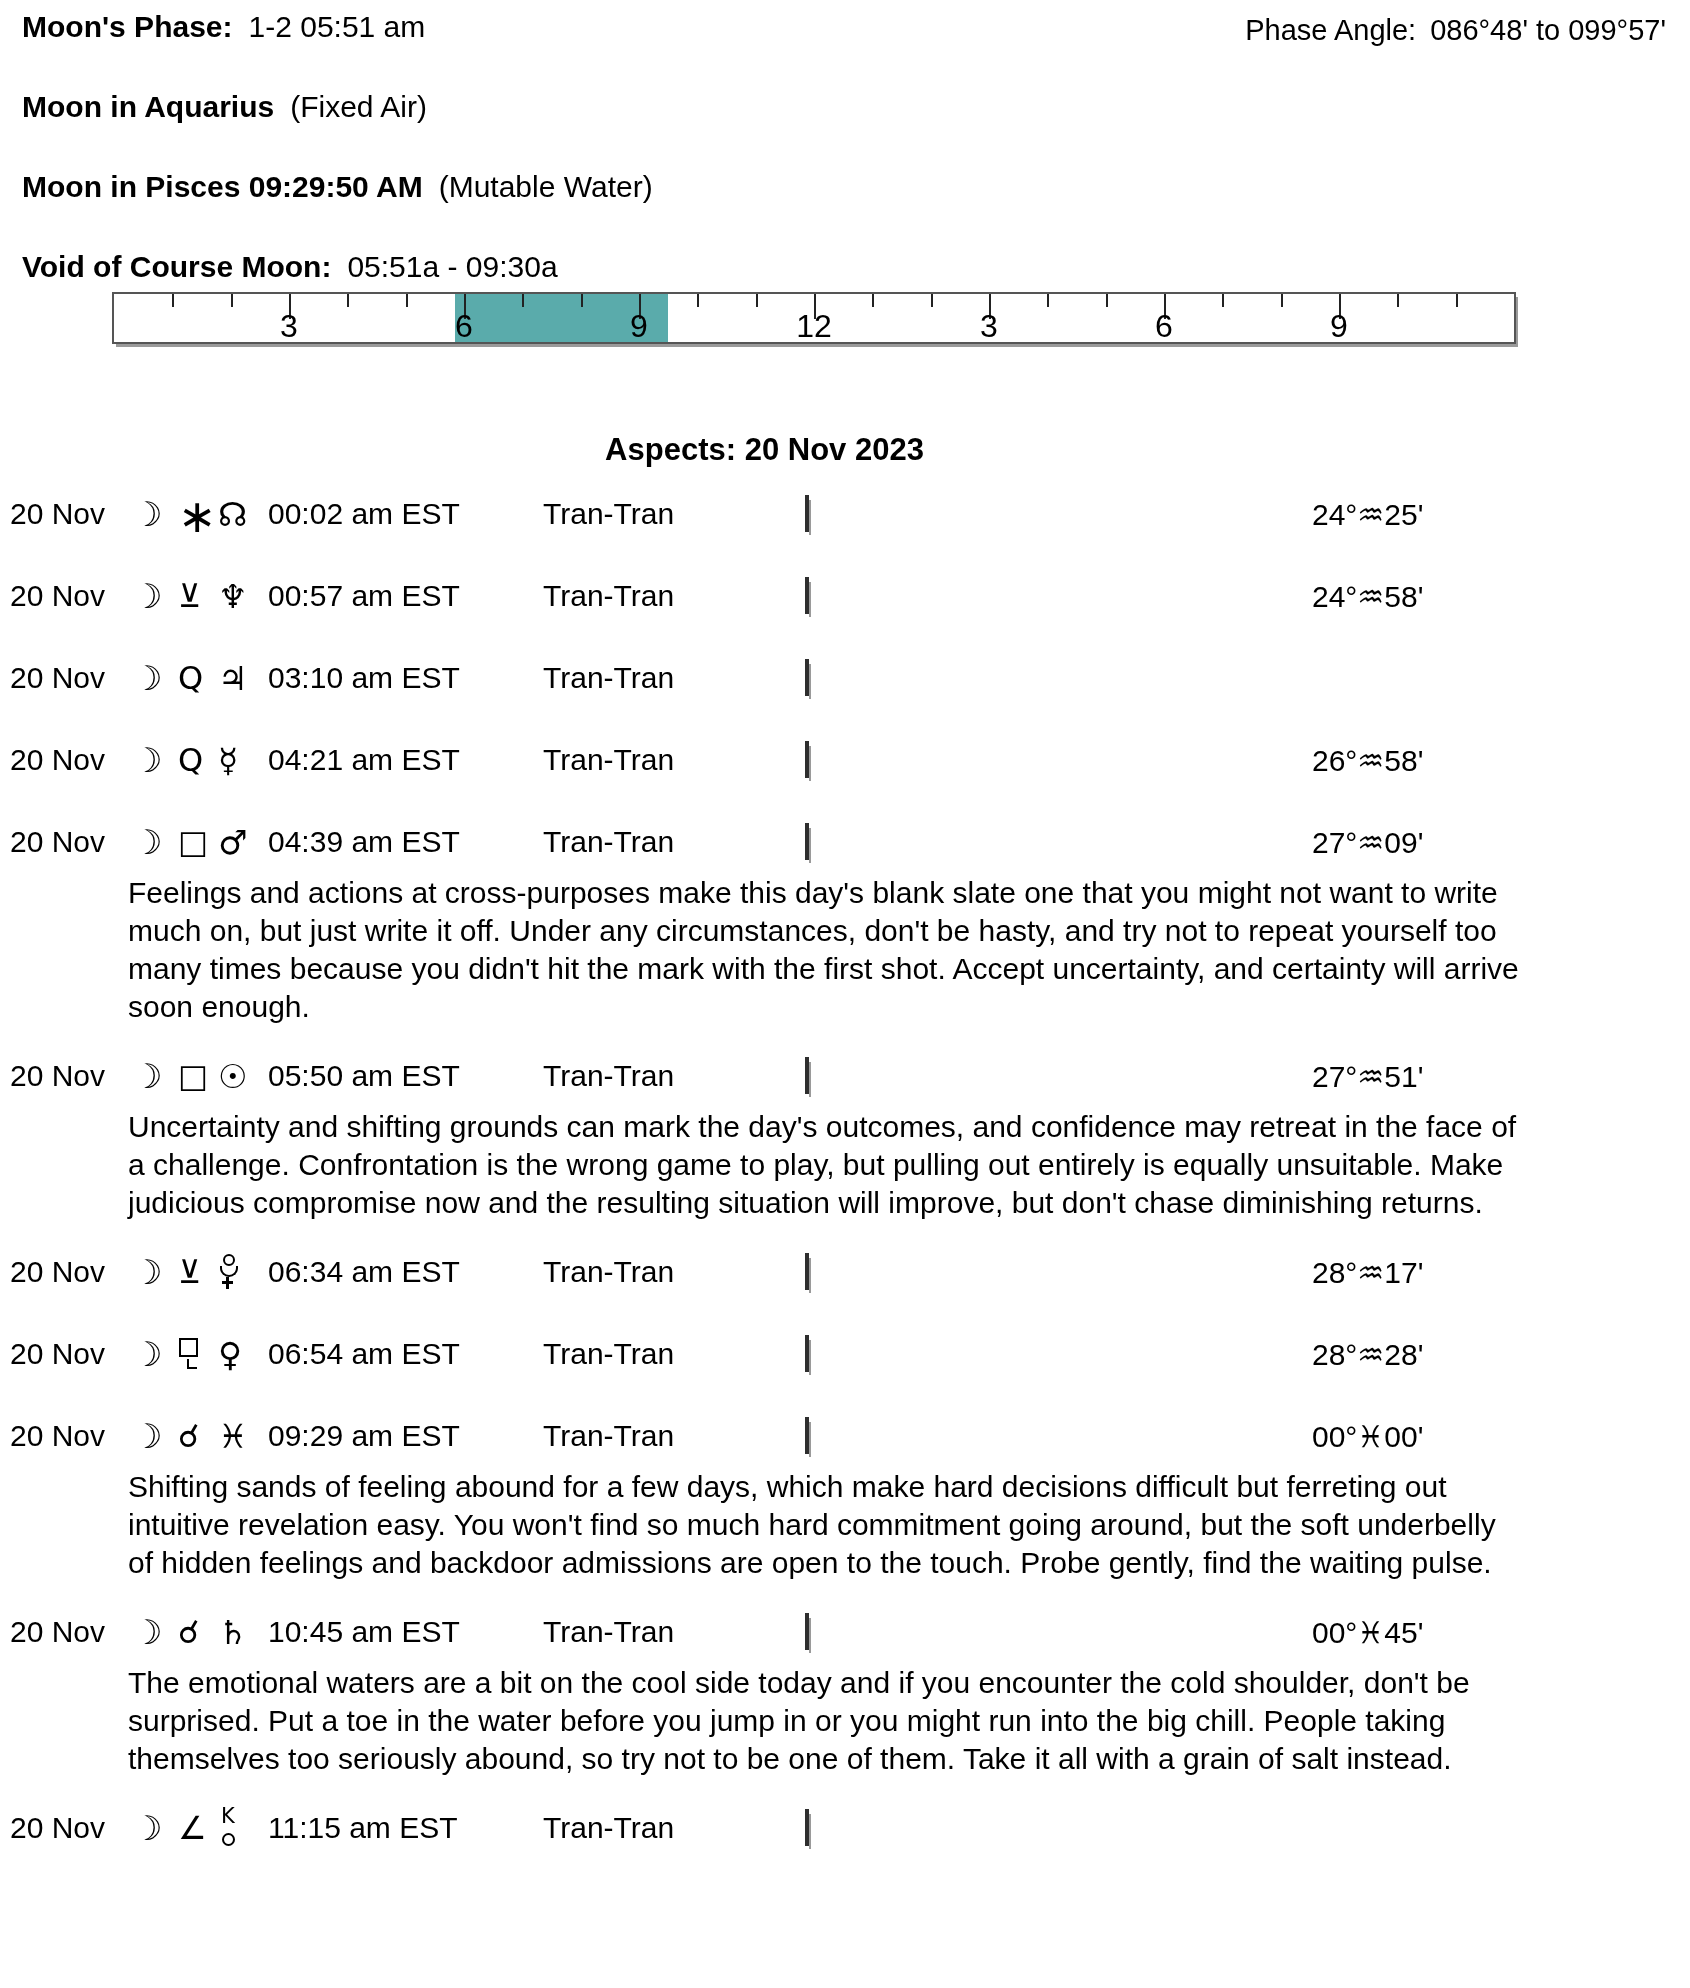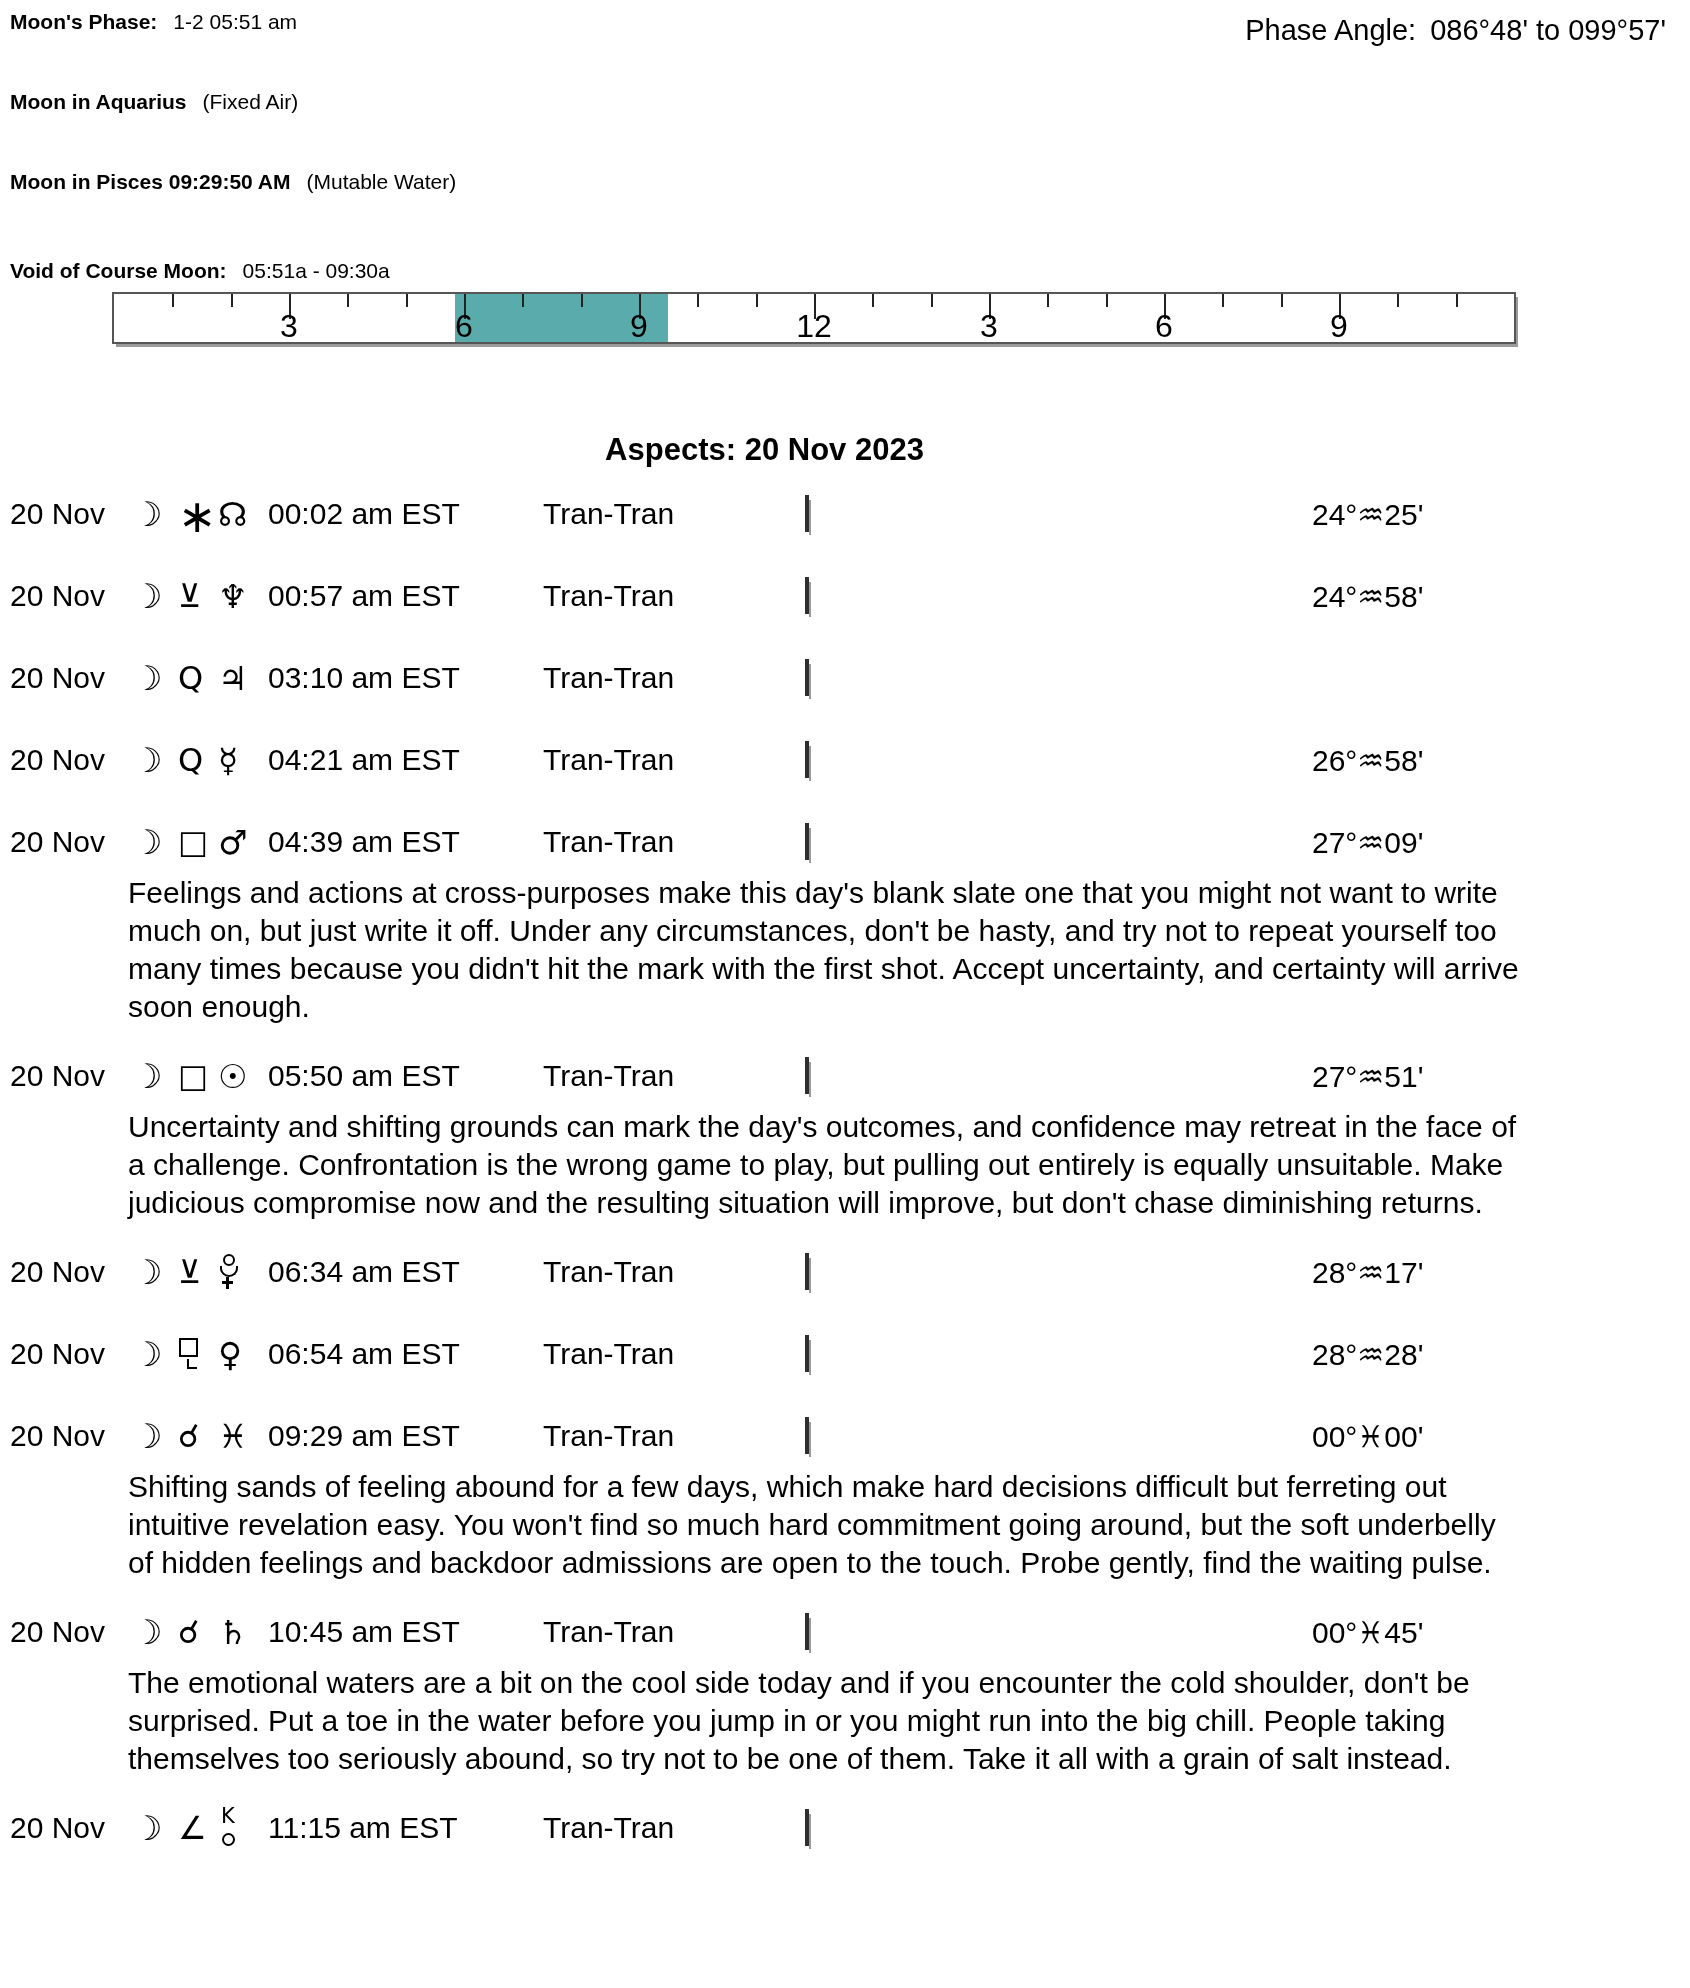--- a/index.html
+++ b/index.html
@@ -10,26 +10,26 @@
     --ruler-border:#555555;
   }
   *{margin:0;padding:0;box-sizing:border-box;}
   body{
     width:1690px;height:1988px;position:relative;overflow:hidden;
     background:#fff;color:#000;
     font-family:"Liberation Sans",sans-serif;
   }
   b{font-weight:bold;}
   
-  .hline{position:absolute;left:10px;font-size:21px;white-space:nowrap;}
+  .hline{position:absolute;left:22px;font-size:30px;white-space:nowrap;}
   .hline .val{font-weight:normal;margin-left:16px;}
   .l1{top:10px;}
   .l2{top:90px;}
   .l3{top:170px;}
-  .l4{top:250px;margin-top:9px;}
+  .l4{top:250px;}
   .phase{position:absolute;top:14px;right:24px;font-size:29px;white-space:nowrap;}
   .phase .val{margin-left:14px;margin-top:14px;}
   
   .ruler{
     position:absolute;left:112px;top:292px;width:1404px;height:52px;
     border:2px solid var(--ruler-border);background:#fff;
     box-shadow:3px 4px 0 -1px var(--bar-shadow);
   }
   .ruler .hl{position:absolute;top:0;bottom:0;background:var(--teal);}
   .ruler .tick{position:absolute;top:0;width:2px;height:13px;background:#222;}

